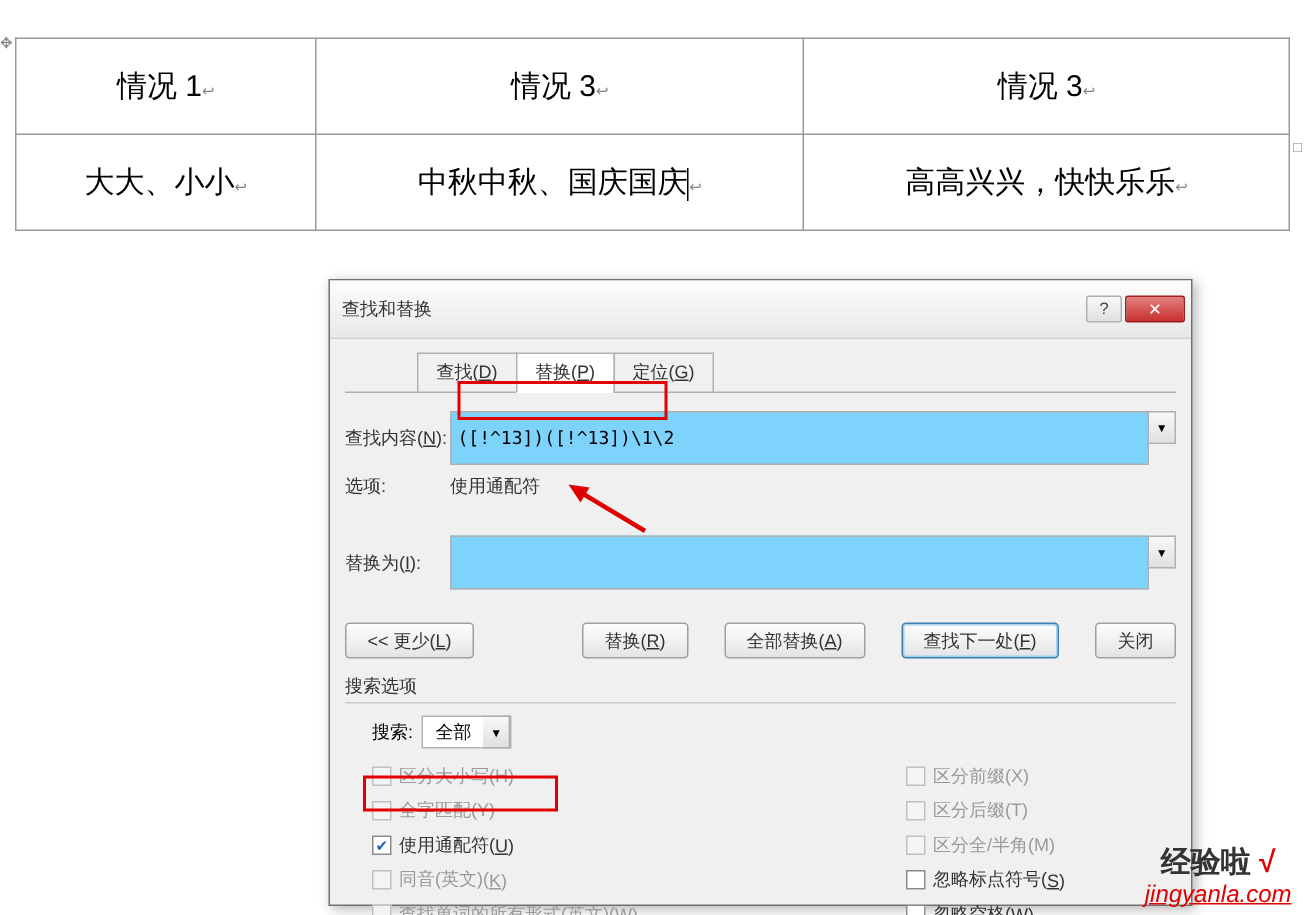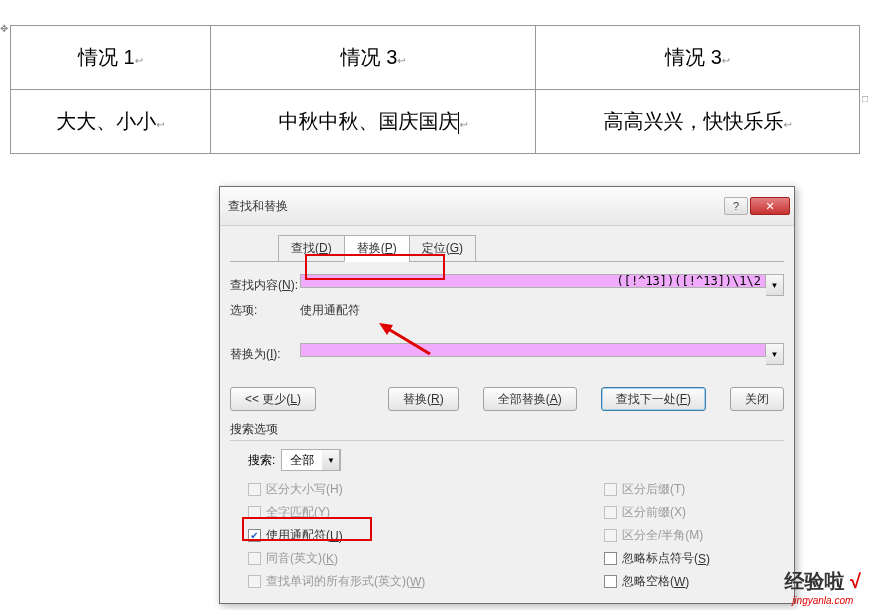--- a/index.html
+++ b/index.html
@@ -22,21 +22,21 @@
     
     .tabs { display: flex; border-bottom: 1px solid #b0b0b0; margin-bottom: 12px; padding-left: 48px; }
     .tab { padding: 4px 12px; font-size: 12px; border: 1px solid #b0b0b0; background: #f0f0f0; margin-right: -1px; position: relative; top: 1px; color: #333; }
     .tab.active { background: #fff; border-bottom: 1px solid #fff; }
     .tab .accel { text-decoration: underline; }
     
     .form-row { display: flex; align-items: center; margin-bottom: 6px; }
     .form-label { width: 70px; font-size: 12px; text-align: left; color: #333; }
     .form-label .accel { text-decoration: underline; }
     .form-input-wrap { flex: 1; position: relative; display: flex; }
-    .form-input { flex: 1; height: 14px; border: 1px solid #b0b0b0; padding: 0 4px; font-size: 12px; background: #f0abfc; font-family: monospace; text-align: right; }
+    .form-input { flex: 1; height: 36px; border: 1px solid #b0b0b0; padding: 0 4px; font-size: 12px; background: #7dd3fc; font-family: monospace; }
     .dropdown-btn { width: 18px; height: 22px; border: 1px solid #b0b0b0; border-left: none; background: linear-gradient(to bottom, #f8f8f8, #e0e0e0); display: flex; align-items: center; justify-content: center; font-size: 8px; }
     
     .red-box-1 { position: absolute; border: 2px solid #e00000; top: 67px; left: 85px; width: 140px; height: 26px; pointer-events: none; }
     
     .arrow { position: absolute; top: 132px; left: 155px; pointer-events: none; }
     .arrow svg { width: 60px; height: 40px; }
     
     .btn-row { display: flex; gap: 24px; margin: 22px 0 10px 0; align-items: center; }
     .btn { height: 24px; padding: 0 14px; font-size: 12px; border: 1px solid #a0a0a0; background: linear-gradient(to bottom, #fdfdfd, #e4e4e4); border-radius: 3px; display: flex; align-items: center; justify-content: center; color: #333; }
     .btn .accel { text-decoration: underline; }
@@ -57,21 +57,21 @@
     .check-item.disabled { color: #9a9a9a; }
     .check-box { width: 13px; height: 13px; border: 1px solid #8a8a8a; background: #fff; margin-right: 5px; display: inline-flex; align-items: center; justify-content: center; font-size: 10px; color: #2060c0; }
     .check-item.disabled .check-box { border-color: #c0c0c0; background: #f4f4f4; }
     .check-item .accel { text-decoration: underline; }
     
     .red-box-2 { position: absolute; border: 2px solid #e00000; top: 330px; left: 22px; width: 130px; height: 24px; pointer-events: none; }
     
     .watermark { position: absolute; right: 16px; bottom: 4px; text-align: center; }
     .watermark-top { font-size: 20px; color: #333; font-weight: bold; }
     .watermark-top .check { color: #e00000; }
-    .watermark-bottom { font-size: 10px; color: #e00000; font-style: italic; }
+    .watermark-bottom { font-size: 16px; color: #e00000; font-style: italic; text-decoration: underline; }
     
     .table-marker-left { position: absolute; top: 23px; left: 0px; font-size: 10px; color: #888; }
     .table-marker-right { position: absolute; top: 93px; left: 862px; font-size: 10px; color: #888; }
   </style>
 </head>
 <body>
 
 <div class="table-marker-left">✥</div>
 <table class="word-table">
   <tbody>
@@ -147,22 +147,22 @@
 
     <div class="check-cols">
       <div class="check-col">
         <div class="check-item disabled"><span class="check-box"></span>区分大小写(H)</div>
         <div class="check-item disabled"><span class="check-box"></span>全字匹配(Y)</div>
         <div class="check-item"><span class="check-box">✔</span>使用通配符(<span class="accel">U</span>)</div>
         <div class="check-item disabled"><span class="check-box"></span>同音(英文)(<span class="accel">K</span>)</div>
         <div class="check-item disabled"><span class="check-box"></span>查找单词的所有形式(英文)(<span class="accel">W</span>)</div>
       </div>
       <div class="check-col" style="flex:0 0 180px;">
+        <div class="check-item disabled"><span class="check-box"></span>区分前缀(X)</div>
         <div class="check-item disabled"><span class="check-box"></span>区分后缀(T)</div>
-        <div class="check-item disabled"><span class="check-box"></span>区分前缀(X)</div>
         <div class="check-item disabled"><span class="check-box"></span>区分全/半角(M)</div>
         <div class="check-item"><span class="check-box"></span>忽略标点符号(<span class="accel">S</span>)</div>
         <div class="check-item"><span class="check-box"></span>忽略空格(<span class="accel">W</span>)</div>
       </div>
     </div>
 
     <div class="red-box-1"></div>
     <div class="red-box-2"></div>
 
     <div class="arrow">

